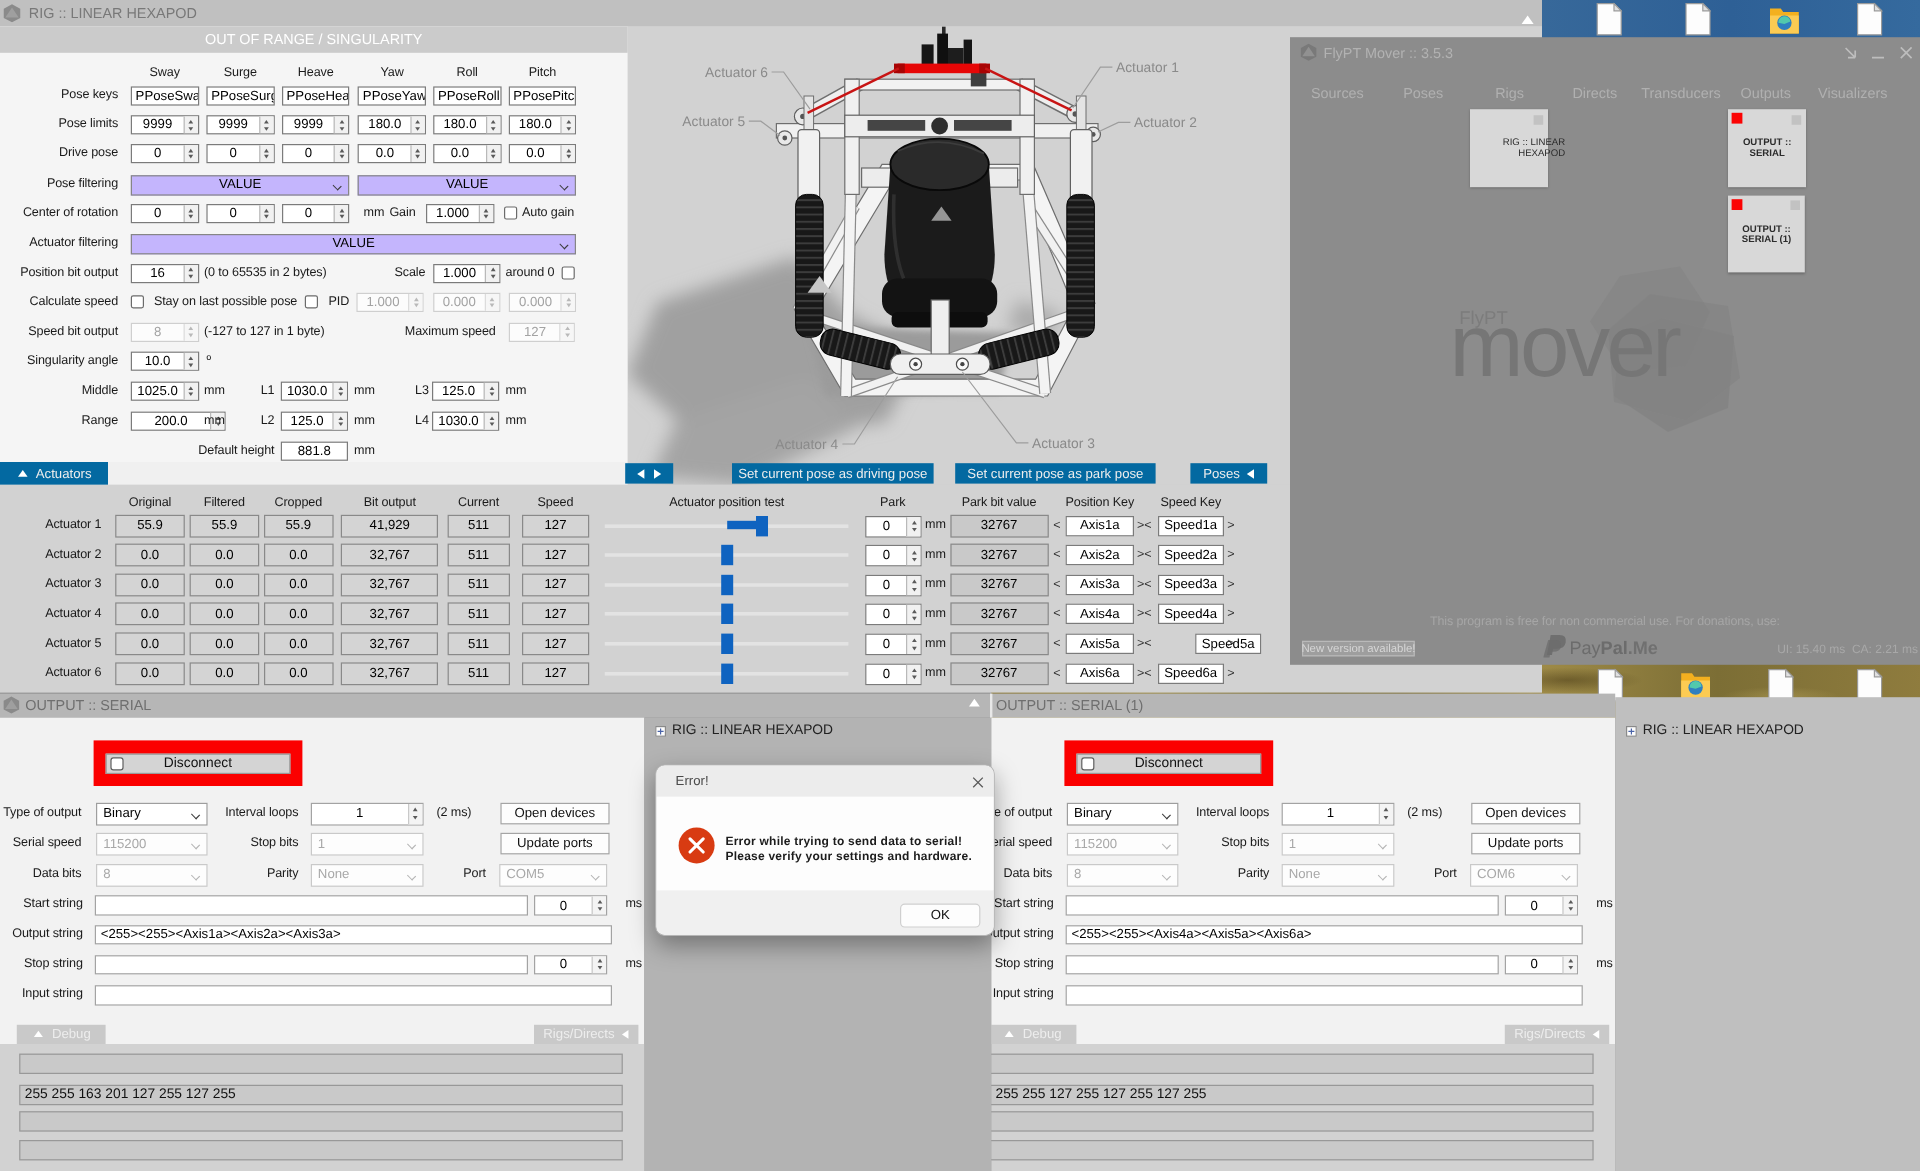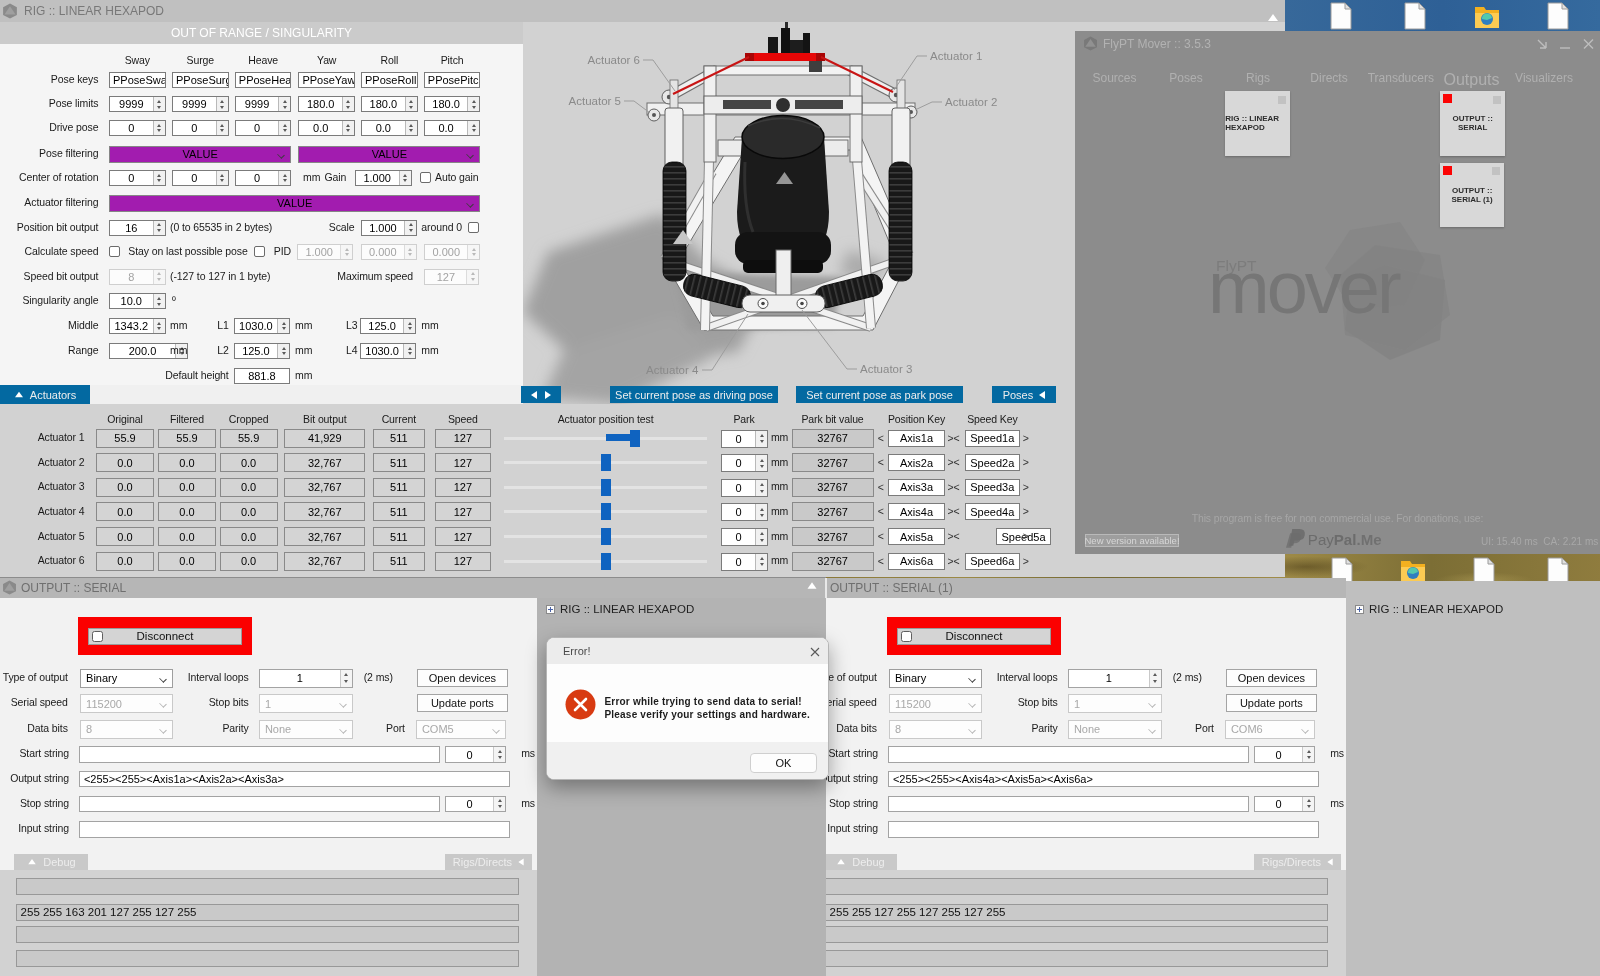--- a/index.html
+++ b/index.html
@@ -9,21 +9,21 @@
 .spin{position:absolute;border:1px solid #7b7b7b;background:#fff;font-size:11px;display:flex}
 .spin span{flex:1;text-align:center;align-self:center;white-space:nowrap;overflow:hidden}
 .spin i{width:12px;background:#f1f1f1;border-left:1px solid #b9b9b9;display:flex;flex-direction:column;align-items:center;justify-content:space-evenly;font-style:normal}
 .spin i b,.spin i u{width:0;height:0;border-left:2.5px solid transparent;border-right:2.5px solid transparent;display:block}
 .spin i b{border-bottom:3.5px solid #5a5a5a}
 .spin i u{border-top:3.5px solid #5a5a5a;text-decoration:none}
 .dis{border-color:#cfcfcf;color:#a3a3a3;background:#fcfcfc}
 .dis i{background:#f6f6f6;border-left-color:#dcdcdc}
 .dis i b{border-bottom-color:#b9b9b9}
 .dis i u{border-top-color:#b9b9b9}
-.dd{position:absolute;border:1px solid #868686;background:#a21caf;font-size:11px;display:flex;align-items:center;justify-content:center}
+.dd{position:absolute;border:1px solid #868686;background:#c4b5fd;font-size:11px;display:flex;align-items:center;justify-content:center}
 .dd s{position:absolute;right:6px;top:5px;width:6px;height:6px;border-right:1.6px solid #3c3c3c;border-bottom:1.6px solid #3c3c3c;transform:rotate(45deg) scaleY(.8)}
 .ddw{background:#fff;justify-content:flex-start;padding-left:5px;border-color:#9e9e9e}
 .ddd{background:#fdfdfd;border-color:#c9c9c9;color:#a8a8a8}
 .ddd s{border-color:#b5b5b5}
 .cb{position:absolute;width:11px;height:11px;background:#fff;border:1px solid #6b6b6b;border-radius:2px}
 .btn{position:absolute;border:1px solid #a4a4a4;background:#fdfdfd;font-size:11px;color:#111;display:flex;align-items:center;justify-content:center}
 .ti{position:absolute;border:1px solid #7b7b7b;background:#fff;font-size:11px;display:flex;align-items:center;padding-left:4px;white-space:nowrap;overflow:hidden}
 .tb{position:absolute;border:1px solid #898989;background:#d4d4d4;font-size:11px;display:flex;align-items:center;justify-content:center}
 .hdr{position:absolute;font-size:10.5px;letter-spacing:-0.1px;color:#1a1a1a;white-space:nowrap;transform:translateX(-50%)}
 .gtab{position:absolute;background:#0369a1;color:#ededed;font-size:11px;display:flex;align-items:center;justify-content:center;white-space:nowrap}
@@ -424,21 +424,21 @@
 <div class="spin" style="left:109px;top:293.2px;width:56.6px;height:16px;">
     <span>10.0</span>
     <i>
       <b></b>
       <u></u>
     </i>
   </div>
 <div class="llbl" style="left:172px;top:294.2px;">º</div>
 <div class="lbl" style="left:-101.6px;top:319px;width:200px;">Middle</div>
 <div class="spin" style="left:109px;top:318px;width:56.6px;height:16px;">
-    <span>1343.2</span>
+    <span>1025.0</span>
     <i>
       <b></b>
       <u></u>
     </i>
   </div>
 <div class="llbl" style="left:170px;top:319px;">mm</div>
 <div class="lbl" style="left:28.69999999999999px;top:319px;width:200px;">L1</div>
 <div class="spin" style="left:233.6px;top:318px;width:56.6px;height:16px;">
     <span>1030.0</span>
     <i>
@@ -657,34 +657,34 @@
 <path d="M2,2 L10,10 M10,10 L10,4 M10,10 L4,10"></path>
 <path d="M24,10 L34,10"></path>
 <path d="M48,1.5 L57,10.5 M57,1.5 L48,10.5"></path>
 </g>
   </svg>
 <div class="abs" style="left:1114.5px;top:71px;transform:translateX(-50%);font-size:12px;color:#b0b0b0">Sources</div>
 <div class="abs" style="left:1186px;top:71px;transform:translateX(-50%);font-size:12px;color:#b0b0b0">Poses</div>
 <div class="abs" style="left:1258px;top:71px;transform:translateX(-50%);font-size:12px;color:#b0b0b0">Rigs</div>
 <div class="abs" style="left:1329px;top:71px;transform:translateX(-50%);font-size:12px;color:#b0b0b0">Directs</div>
 <div class="abs" style="left:1400.8px;top:71px;transform:translateX(-50%);font-size:12px;color:#b0b0b0">Transducers</div>
-<div class="abs" style="left:1471.5px;top:71px;transform:translateX(-50%);font-size:16px;color:#b0b0b0">Outputs</div>
+<div class="abs" style="left:1471.5px;top:71px;transform:translateX(-50%);font-size:12px;color:#b0b0b0">Outputs</div>
 <div class="abs" style="left:1544px;top:71px;transform:translateX(-50%);font-size:12px;color:#b0b0b0">Visualizers</div>
 <svg class="abs" style="left:1290px;top:220px" width="180" height="155" viewBox="0 0 180 155" opacity="0.35">
 <g fill="#6f6f6f">
       <polygon points="60,10 110,2 135,40 115,85 62,90 35,48" opacity="0.5"></polygon>
 <polygon points="85,25 150,35 160,95 115,130 55,115 50,55" opacity="0.6"></polygon>
 <polygon points="95,45 155,60 150,120 100,140 55,110 60,60" opacity="0.7"></polygon>
     </g>
   </svg>
 <div class="abs" style="left:1216px;top:257px;font-size:15.5px;color:#7c7c7c">FlyPT</div>
 <div class="abs" style="left:1208px;top:254px;font-size:74px;color:#767676;letter-spacing:-3px;line-height:68px">mover</div>
 <div class="abs" style="left:1225.3px;top:91px;width:64.6px;height:65px;background:#d8d8d8;box-shadow:0 1px 2px rgba(0,0,0,.25)"></div>
 <div class="abs" style="left:1277.8999999999999px;top:95.5px;width:8px;height:8px;background:#c2c2c2"></div>
-<div class="abs" style="left:1225.3px;top:114px;width:79px;text-align:left;font-size:8px;font-weight:bold;color:#2c2c2c;line-height:9px">RIG :: LINEAR<br>HEXAPOD</div>
+<div class="abs" style="left:1225.3px;top:114px;width:79px;text-align:right;font-size:8px;font-weight:normal;color:#2c2c2c;line-height:9px">RIG :: LINEAR<br>HEXAPOD</div>
 <div class="abs" style="left:1440.2px;top:91px;width:64.9px;height:65px;background:#d8d8d8;box-shadow:0 1px 2px rgba(0,0,0,.25)"></div>
 <div class="abs" style="left:1442.7px;top:94px;width:9px;height:9px;background:#fb0303"></div>
 <div class="abs" style="left:1493.1000000000001px;top:95.5px;width:8px;height:8px;background:#c2c2c2"></div>
 <div class="abs" style="left:1440.2px;top:114px;width:64.9px;text-align:center;font-size:8px;font-weight:bold;color:#2c2c2c;line-height:9px">OUTPUT ::<br>SERIAL</div>
 <div class="abs" style="left:1440.2px;top:162.9px;width:63.9px;height:64.3px;background:#d8d8d8;box-shadow:0 1px 2px rgba(0,0,0,.25)"></div>
 <div class="abs" style="left:1442.7px;top:165.9px;width:9px;height:9px;background:#fb0303"></div>
 <div class="abs" style="left:1492.1000000000001px;top:167.4px;width:8px;height:8px;background:#c2c2c2"></div>
 <div class="abs" style="left:1440.2px;top:185.9px;width:63.9px;text-align:center;font-size:8px;font-weight:bold;color:#2c2c2c;line-height:9px">OUTPUT ::<br>SERIAL (1)</div>
 <div class="abs" style="left:1075px;top:513px;width:525px;text-align:center;font-size:10.4px;letter-spacing:-0.1px;color:#a6a6a6">This program is free for non commercial use. For donations, use:</div>
 <div class="abs" style="left:1085px;top:533.5px;width:94px;height:13.5px;background:#9e9e9e;border:1px solid #b9b9b9;font-size:9.5px;color:#d6d6d6;display:flex;align-items:center;justify-content:center;white-space:nowrap">New version available!</div>

